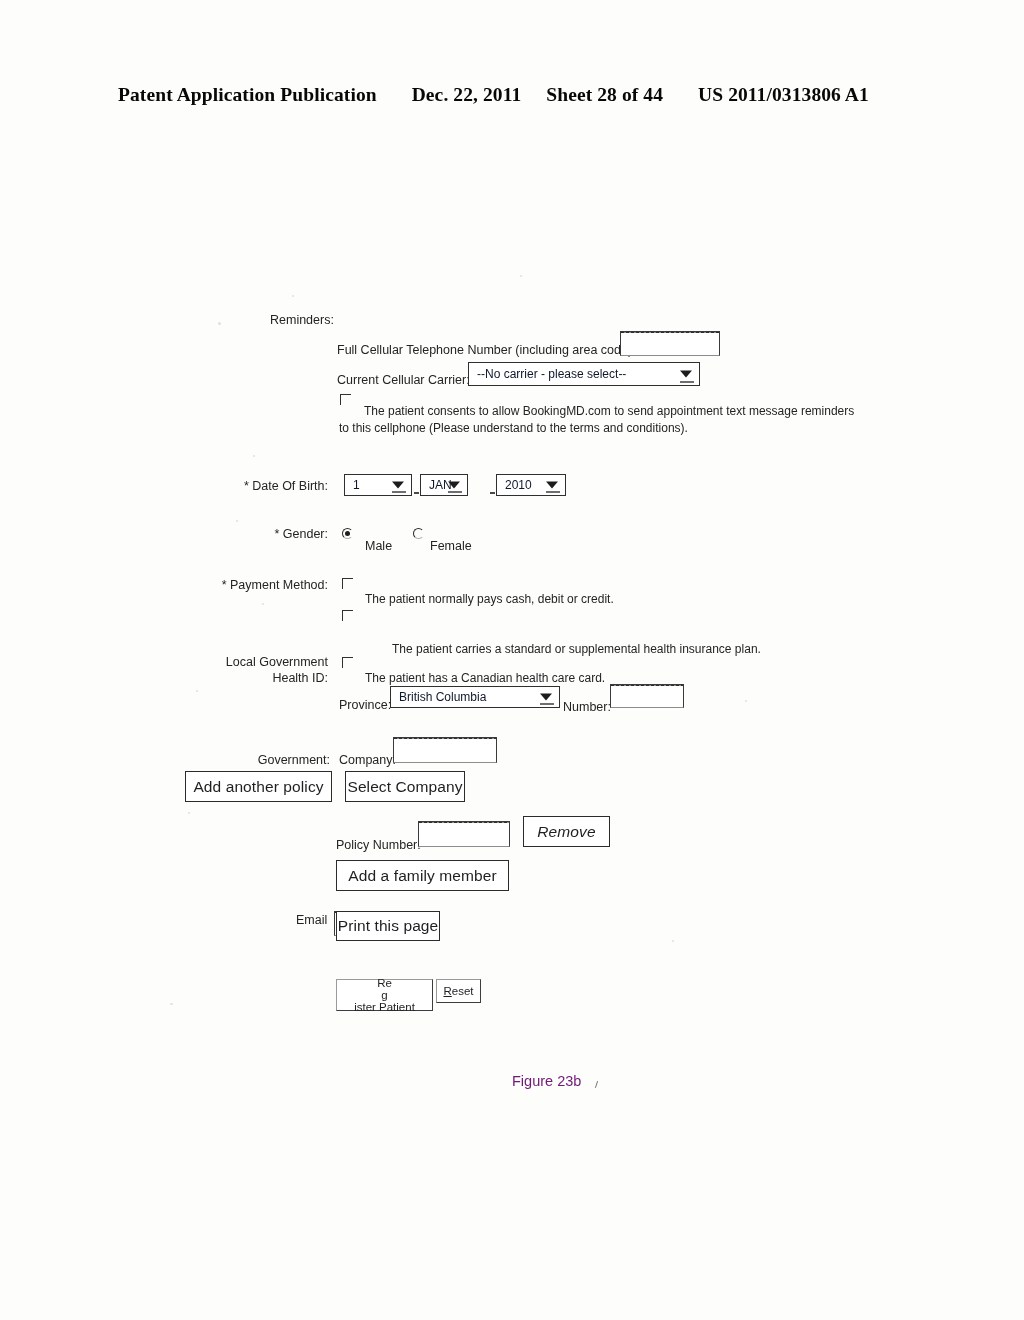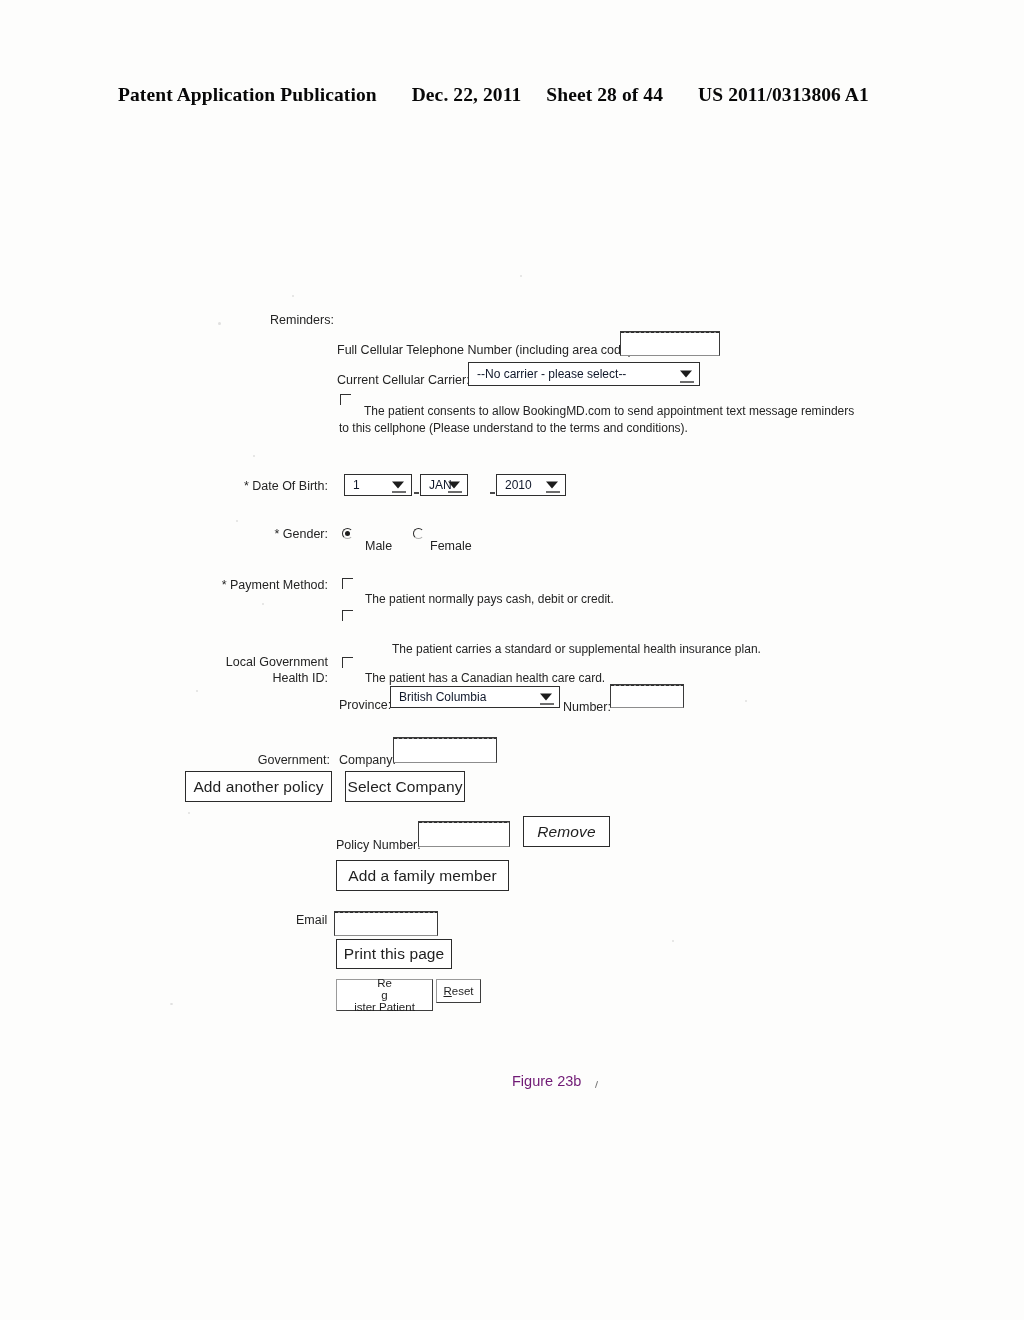--- a/index.html
+++ b/index.html
@@ -298,21 +298,21 @@
 
 <div class="abs lbl scan" style="left:336px;top:838px;">Policy Number:</div>
 <div class="tinput" style="left:418px;top:821px;width:92px;height:26px;"></div>
 <div class="btn crisp" style="left:523px;top:816px;width:87px;height:31px;font-style:italic;">Remove</div>
 
 <div class="btn crisp" style="left:336px;top:860px;width:173px;height:31px;">Add a family member</div>
 
 <div class="abs lbl scan" style="left:296px;top:913px;">Email</div>
 <div class="tinput" style="left:334px;top:911px;width:104px;height:25px;"></div>
 
-<div class="btn crisp" style="left:336px;top:939px;width:116px;height:30px;">Print this page</div>
+<div class="btn crisp" style="left:336px;top:911px;width:104px;height:30px;">Print this page</div>
 
 <div class="btn tiny" style="left:336px;top:979px;width:97px;height:32px;flex-direction:column;">
   <span>Re</span>
     <u>g</u>
     <span>ister Patient</span>
 </div>
 <div class="btn tiny" style="left:436px;top:979px;width:45px;height:24px;">
   <u>R</u>
     <span>eset</span>
 </div>

